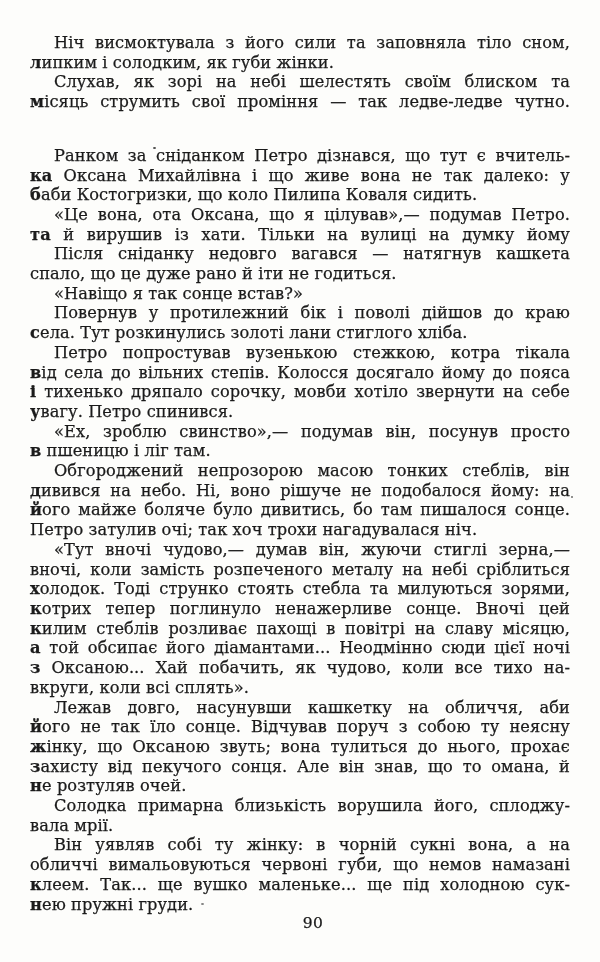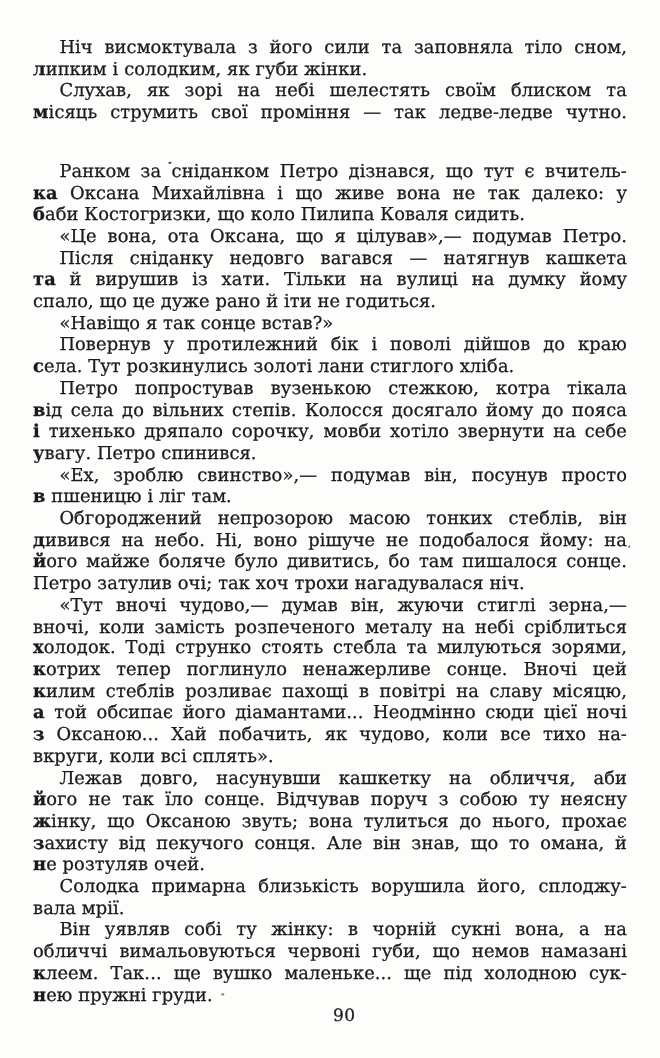--- a/index.html
+++ b/index.html
@@ -70,22 +70,22 @@
   <div class="text-block">
       <div class="line ind">Ніч висмоктувала з його сили та заповняла тіло сном,</div>
       <div class="line no-j"><span class="ink">л</span>ипким і солодким, як губи жінки.</div>
       <div class="line ind">Слухав, як зорі на небі шелестять своїм блиском та</div>
       <div class="line"><span class="ink">м</span>ісяць струмить свої проміння — так ледве-ледве чутно.</div>
       <div class="section-gap"></div>
       <div class="line ind">Ранком за сніданком Петро дізнався, що тут є вчитель-</div>
       <div class="line"><span class="ink">ка</span> Оксана Михайлівна і що живе вона не так далеко: у</div>
       <div class="line no-j"><span class="ink">б</span>аби Костогризки, що коло Пилипа Коваля сидить.</div>
       <div class="line ind">«Це вона, ота Оксана, що я цілував»,— подумав Петро.</div>
+      <div class="line"><span class="ink">та</span> й вирушив із хати. Тільки на вулиці на думку йому</div>
       <div class="line ind">Після сніданку недовго вагався — натягнув кашкета</div>
-      <div class="line"><span class="ink">та</span> й вирушив із хати. Тільки на вулиці на думку йому</div>
       <div class="line no-j">спало, що це дуже рано й іти не годиться.</div>
       <div class="line ind no-j">«Навіщо я так сонце встав?»</div>
       <div class="line ind">Повернув у протилежний бік і поволі дійшов до краю</div>
       <div class="line no-j"><span class="ink">с</span>ела. Тут розкинулись золоті лани стиглого хліба.</div>
       <div class="line ind">Петро попростував вузенькою стежкою, котра тікала</div>
       <div class="line"><span class="ink">в</span>ід села до вільних степів. Колосся досягало йому до пояса</div>
       <div class="line"><span class="ink">і</span> тихенько дряпало сорочку, мовби хотіло звернути на себе</div>
       <div class="line no-j"><span class="ink">у</span>вагу. Петро спинився.</div>
       <div class="line ind">«Ех, зроблю свинство»,— подумав він, посунув просто</div>
       <div class="line no-j"><span class="ink">в</span> пшеницю і ліг там.</div>

